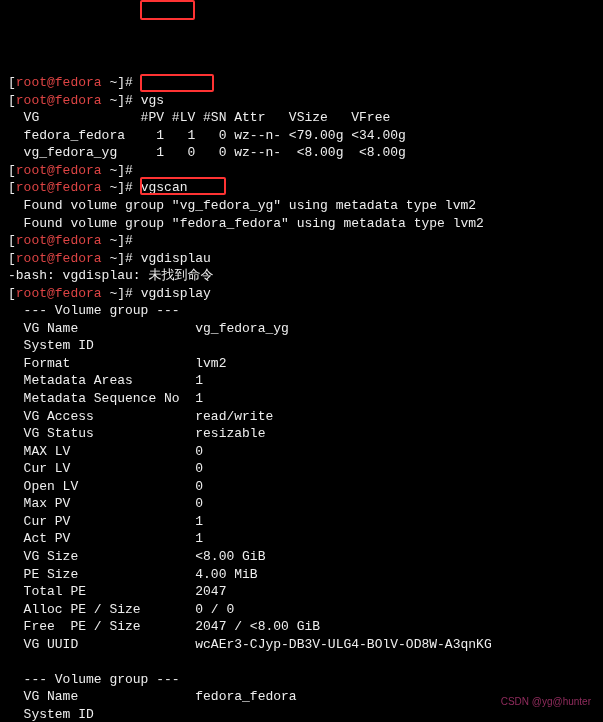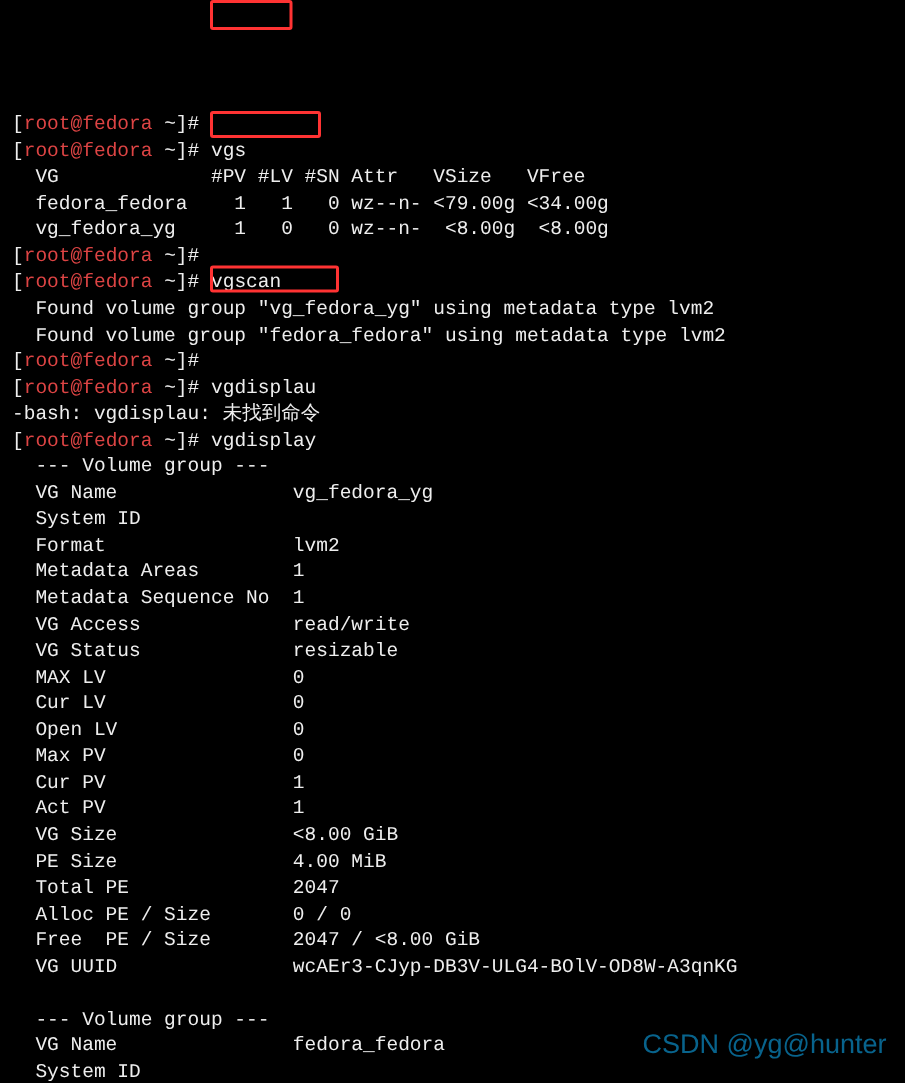--- a/index.html
+++ b/index.html
@@ -24,23 +24,23 @@
       pointer-events: none;
       border-radius: 2px;
     }
     .box1 { top: 0px; left: 140px; width: 55px; height: 20px; }
     .box2 { top: 74px; left: 140px; width: 74px; height: 18px; }
     .box3 { top: 177px; left: 140px; width: 86px; height: 18px; }
     .watermark {
       position: absolute;
       bottom: 14px;
       right: 12px;
-      color: #0ea5e9;
+      color: #ec4899;
       font-family: Arial, sans-serif;
-      font-size: 18px;
+      font-size: 10px;
       opacity: 0.6;
     }
     .line { display: block; font-family: Liberation Mono, monospace; }
   </style>
 </head>
 <body>
 
 
 
 <div id="term"><span class="line"><span class="white">[</span><span class="red">root@fedora</span><span class="white"> ~]#</span></span><span class="line"><span class="white">[</span><span class="red">root@fedora</span><span class="white"> ~]#</span> <span class="white">vgs</span></span><span class="line white">  VG             #PV #LV #SN Attr   VSize   VFree</span><span class="line white">  fedora_fedora    1   1   0 wz--n- &lt;79.00g &lt;34.00g</span><span class="line white">  vg_fedora_yg     1   0   0 wz--n-  &lt;8.00g  &lt;8.00g</span><span class="line"><span class="white">[</span><span class="red">root@fedora</span><span class="white"> ~]#</span></span><span class="line"><span class="white">[</span><span class="red">root@fedora</span><span class="white"> ~]#</span> <span class="white">vgscan</span></span><span class="line white">  Found volume group "vg_fedora_yg" using metadata type lvm2</span><span class="line white">  Found volume group "fedora_fedora" using metadata type lvm2</span><span class="line"><span class="white">[</span><span class="red">root@fedora</span><span class="white"> ~]#</span></span><span class="line"><span class="white">[</span><span class="red">root@fedora</span><span class="white"> ~]#</span> <span class="white">vgdisplau</span></span><span class="line white">-bash: vgdisplau: 未找到命令</span><span class="line"><span class="white">[</span><span class="red">root@fedora</span><span class="white"> ~]#</span> <span class="white">vgdisplay</span></span><span class="line white">  --- Volume group ---</span><span class="line white">  VG Name               vg_fedora_yg</span><span class="line white">  System ID             </span><span class="line white">  Format                lvm2</span><span class="line white">  Metadata Areas        1</span><span class="line white">  Metadata Sequence No  1</span><span class="line white">  VG Access             read/write</span><span class="line white">  VG Status             resizable</span><span class="line white">  MAX LV                0</span><span class="line white">  Cur LV                0</span><span class="line white">  Open LV               0</span><span class="line white">  Max PV                0</span><span class="line white">  Cur PV                1</span><span class="line white">  Act PV                1</span><span class="line white">  VG Size               &lt;8.00 GiB</span><span class="line white">  PE Size               4.00 MiB</span><span class="line white">  Total PE              2047</span><span class="line white">  Alloc PE / Size       0 / 0</span><span class="line white">  Free  PE / Size       2047 / &lt;8.00 GiB</span><span class="line white">  VG UUID               wcAEr3-CJyp-DB3V-ULG4-BOlV-OD8W-A3qnKG</span><span class="line white">   </span><span class="line white">  --- Volume group ---</span><span class="line white">  VG Name               fedora_fedora</span><span class="line white">  System ID             </span></div>

